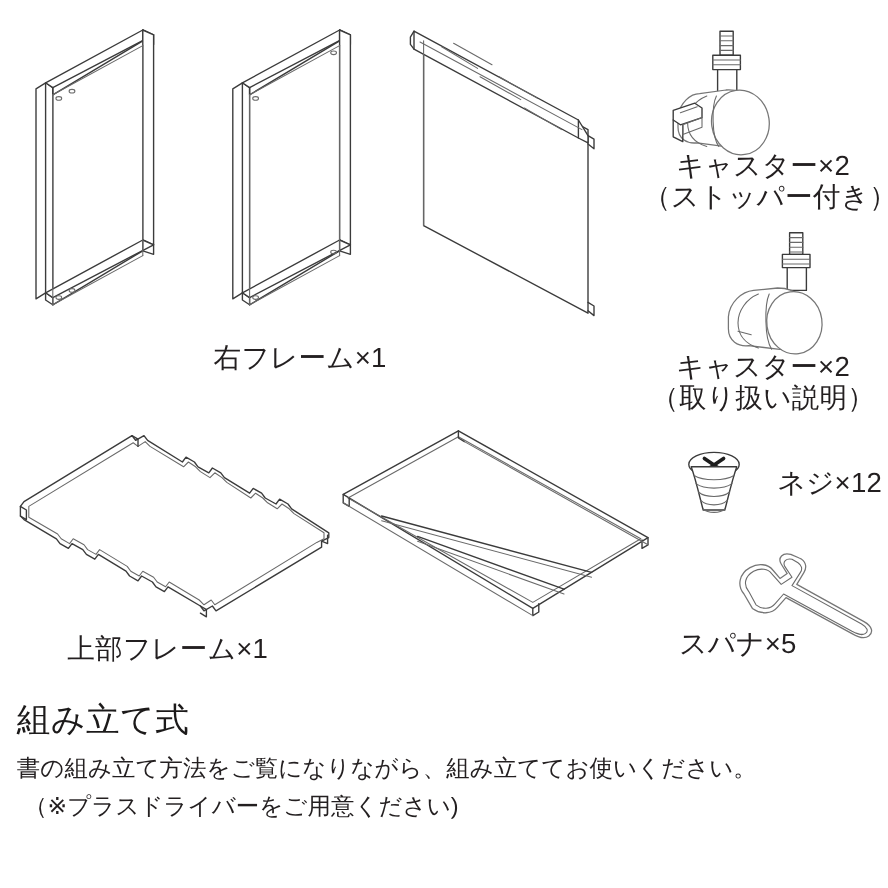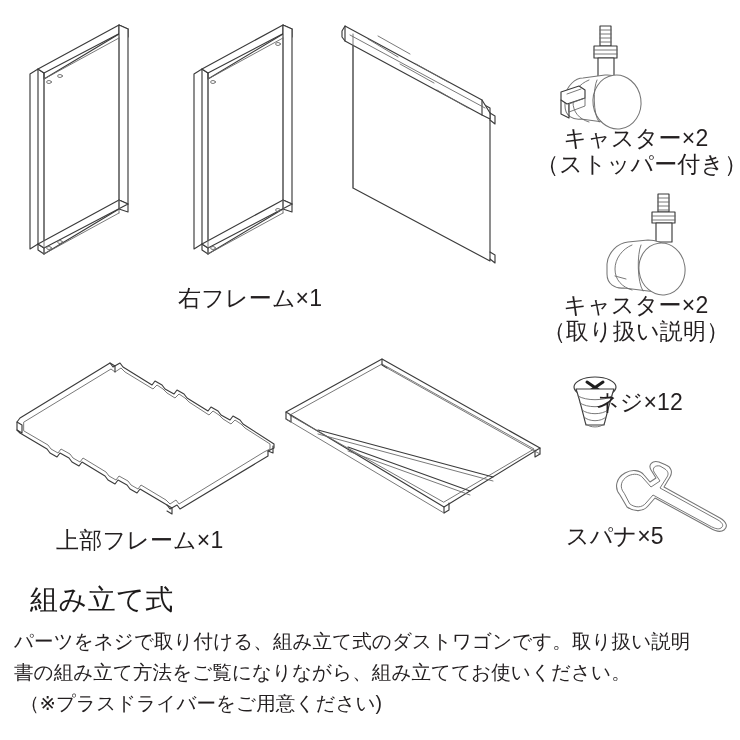--- a/index.html
+++ b/index.html
@@ -42,21 +42,21 @@
     position: absolute;
     left: 14px;
     top: 583px;
     width: 716px;
   }
   .desc-heading {
     font-size: 28px;
     line-height: 34px;
     font-weight: 400;
     color: #1c1a1a;
-    margin: 0 0 9px 16px;
+    margin: 0 0 9px 0;
     letter-spacing: 0.5px;
   }
   .desc-body {
     font-size: 19.5px;
     line-height: 31px;
     color: #231f20;
     letter-spacing: 0.1px;
   }
   .desc-body .line { display: block; white-space: nowrap; }
   .desc-body .line.indent { padding-left: 6px; }
@@ -272,21 +272,21 @@
 
       <path class="fill-w" d="M10 15 C14 26 18 44 20 51 L38 51 C40 44 44 26 48 15 Z"></path>
 
       <path class="ln-thin" d="M12 22 C20 27 38 27 46 22"></path>
       <path class="ln-thin" d="M14 29 C21 34 37 34 44 29"></path>
       <path class="ln-thin" d="M16 36 C22 41 36 41 42 36"></path>
       <path class="ln-thin" d="M18 43 C23 48 35 48 40 43"></path>
       <path class="ln-thin" d="M20 50 C24 54 34 54 38 50"></path>
     </svg>
   </div>
-  <div class="caption" style="left:596px; top:390px;">ネジ×12</div>
+  <div class="caption" style="left:648px; top:390px;">ネジ×12</div>
 
   <div class="part-fig" style="left:608px; top:456px;">
     <svg width="128" height="78" viewBox="0 0 128 78">
       <path class="fill-w-soft" d="M12 39
                C6 32 8 22 17 17
                C24 13 32 14 36 19
                L42 26
                L48 22
                L43 14
                C40 9 44 4 51 6
@@ -317,19 +317,18 @@
                L38 47
                C34 52 27 52 22 48
                Z"></path>
     </svg>
   </div>
   <div class="caption" style="left:566px; top:524px;">スパナ×5</div>
 
   <div class="desc-block">
     <h2 class="desc-heading">組み立て式</h2>
     <div class="desc-body">
-      <span class="line">パーツをネジで取り付ける、組み立て式のダストワゴンです。取り扱い説明</span>
       <span class="line">書の組み立て方法をご覧になりながら、組み立ててお使いください。</span>
       <span class="line indent">（※プラスドライバーをご用意ください)</span>
     </div>
   </div>
 
 </div>
 
 </body></html>

